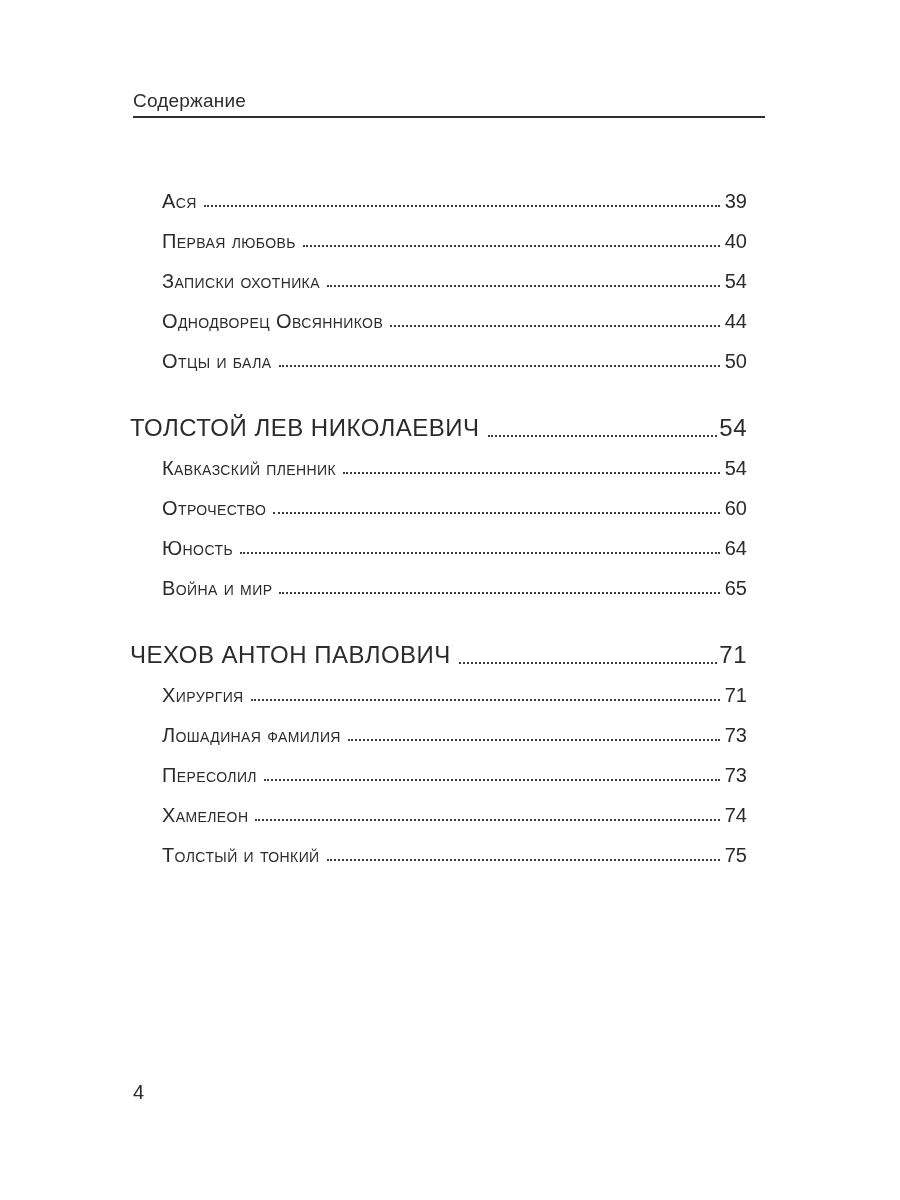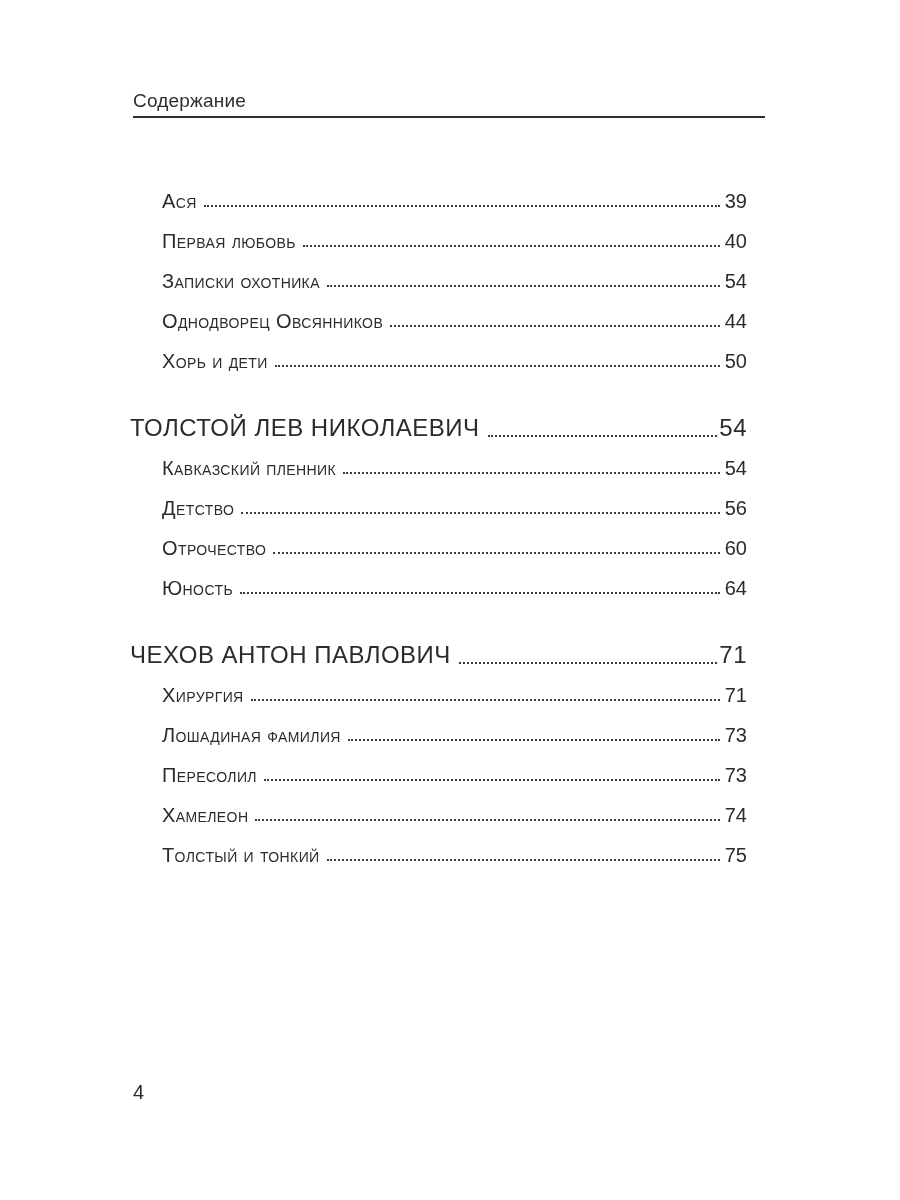--- a/index.html
+++ b/index.html
@@ -132,48 +132,48 @@
         <span class="title">Записки охотника</span>
         <span class="leader"></span>
         <span class="pagenum">54</span>
       </div>
       <div class="toc-row item">
         <span class="title">Однодворец Овсянников</span>
         <span class="leader"></span>
         <span class="pagenum">44</span>
       </div>
       <div class="toc-row item">
-        <span class="title">Хорь и дети</span>
+        <span class="title">Отцы и бала</span>
         <span class="leader"></span>
         <span class="pagenum">50</span>
       </div>
       <div class="toc-row section">
         <span class="title">ТОЛСТОЙ ЛЕВ НИКОЛАЕВИЧ</span>
         <span class="leader"></span>
         <span class="pagenum">54</span>
       </div>
       <div class="toc-row item">
         <span class="title">Кавказский пленник</span>
         <span class="leader"></span>
         <span class="pagenum">54</span>
       </div>
       <div class="toc-row item">
-        <span class="title">Детство</span>
-        <span class="leader"></span>
-        <span class="pagenum">56</span>
-      </div>
-      <div class="toc-row item">
         <span class="title">Отрочество</span>
         <span class="leader"></span>
         <span class="pagenum">60</span>
       </div>
       <div class="toc-row item">
         <span class="title">Юность</span>
         <span class="leader"></span>
         <span class="pagenum">64</span>
+      </div>
+      <div class="toc-row item">
+        <span class="title">Война и мир</span>
+        <span class="leader"></span>
+        <span class="pagenum">65</span>
       </div>
       <div class="toc-row section">
         <span class="title">ЧЕХОВ АНТОН ПАВЛОВИЧ</span>
         <span class="leader"></span>
         <span class="pagenum">71</span>
       </div>
       <div class="toc-row item">
         <span class="title">Хирургия</span>
         <span class="leader"></span>
         <span class="pagenum">71</span>

